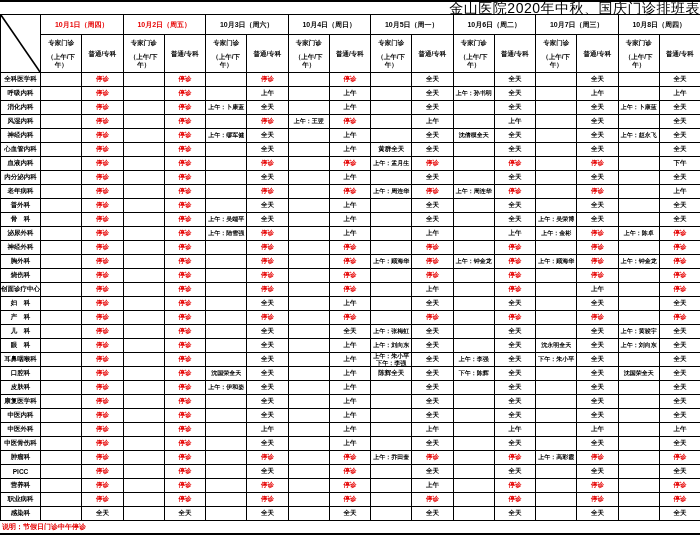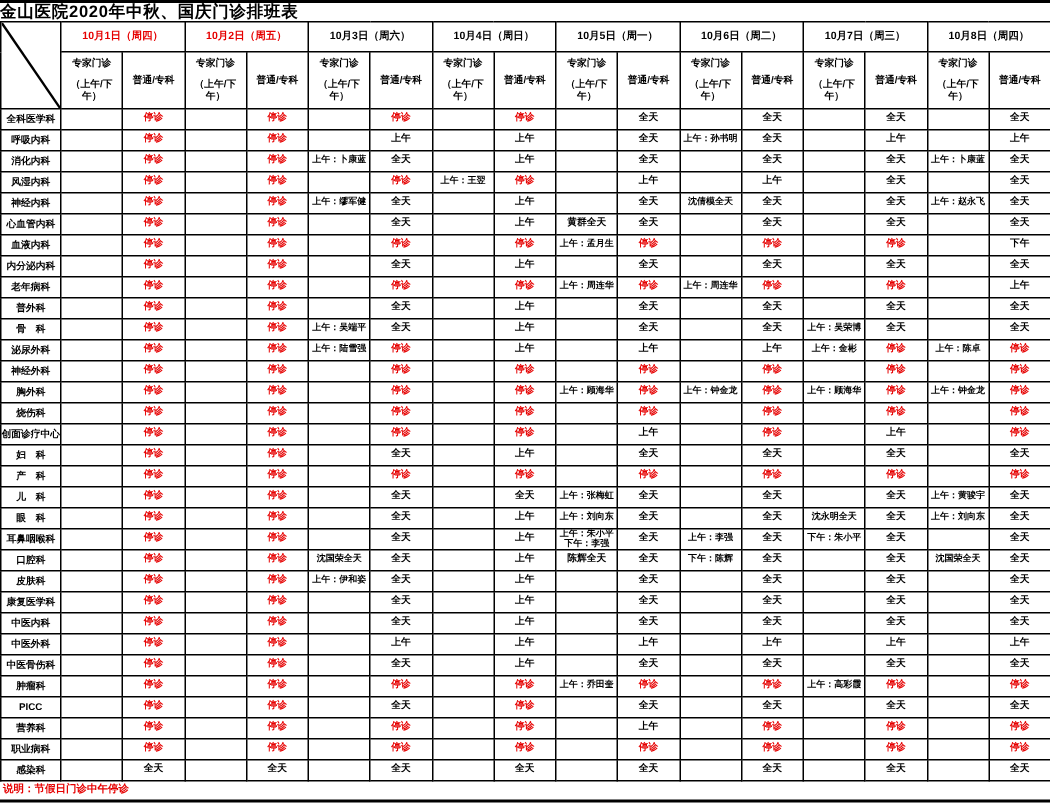--- a/index.html
+++ b/index.html
@@ -2,21 +2,21 @@
 <html style="--red: #e60000;"><head>
 <meta charset="utf-8">
 <style>
   html,body{margin:0;padding:0;background:#fff;width:700px;height:538px;overflow:hidden;}
   .sheet{
     width:700px;height:538px;box-sizing:border-box;background:#fff;
     font-family:"Liberation Sans","DejaVu Sans",sans-serif;color:#000;
     border-top:2px solid #000;
   }
   .title{
-    text-align:left;font-size:11px;font-weight:bold;height:12px;line-height:12px;
+    text-align:right;font-size:14px;font-weight:normal;height:12px;line-height:12px;
     letter-spacing:.5px;
   }
   table.grid{border-collapse:collapse;table-layout:fixed;width:700px;}
   table.grid th,table.grid td{
     border:1px solid #000;padding:0;margin:0;text-align:center;vertical-align:middle;
     overflow:hidden;
   }
   th.date{font-size:7px;font-weight:bold;height:19px;line-height:1;}
   th.date.hl{color:var(--red);}
   th.subhead{font-size:6.5px;font-weight:bold;height:37px;line-height:1.1;}

